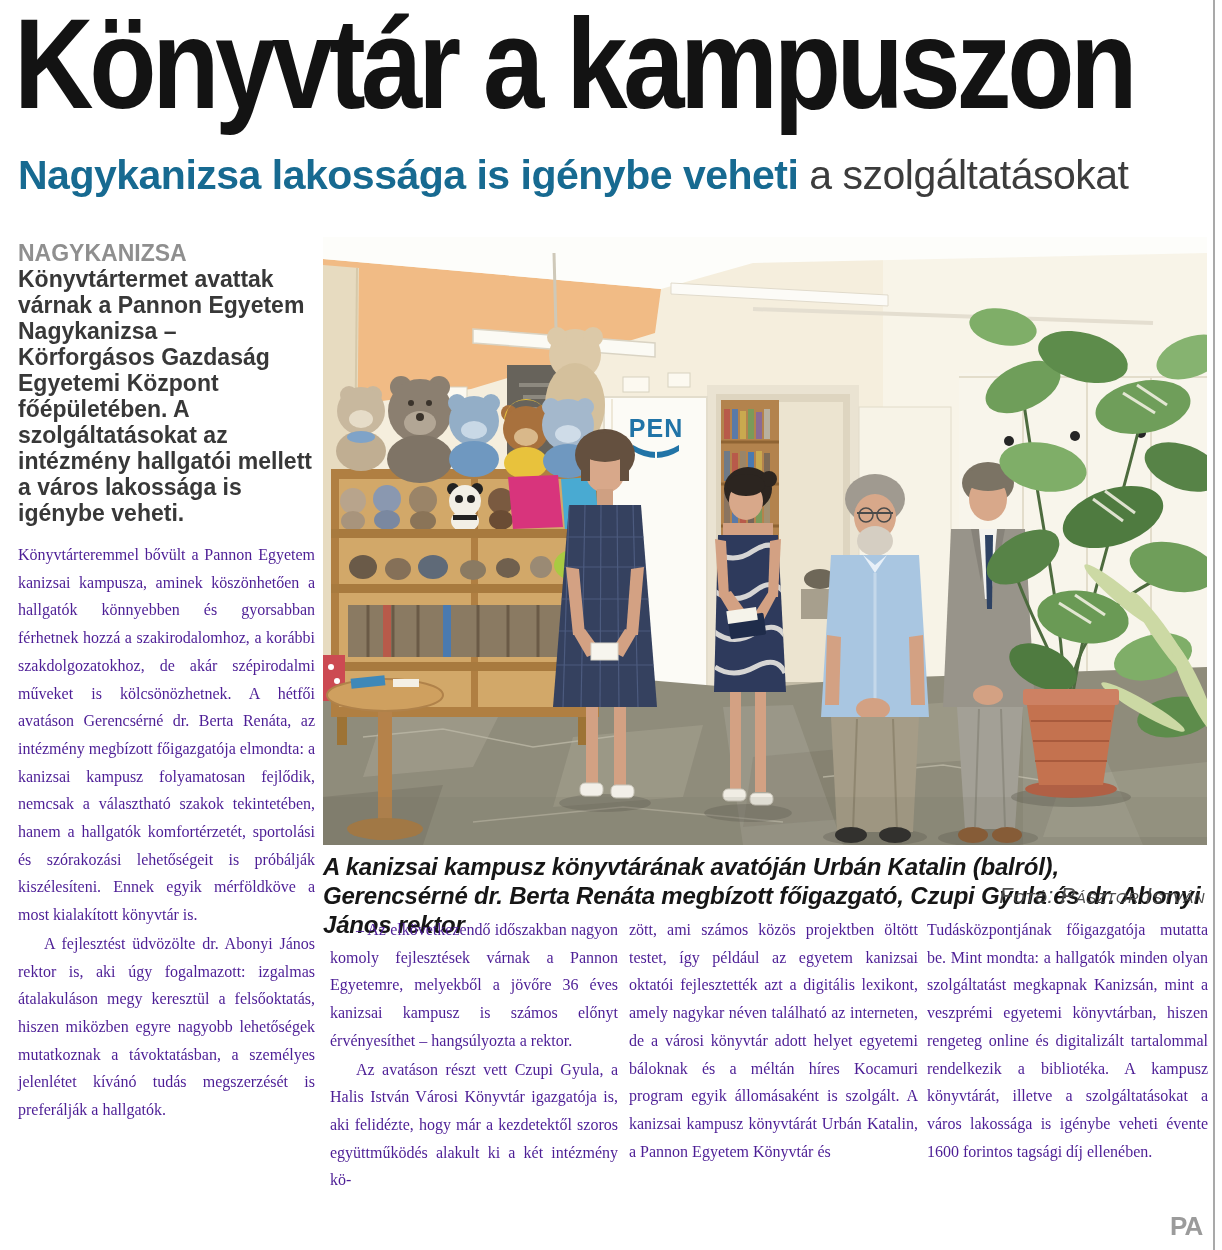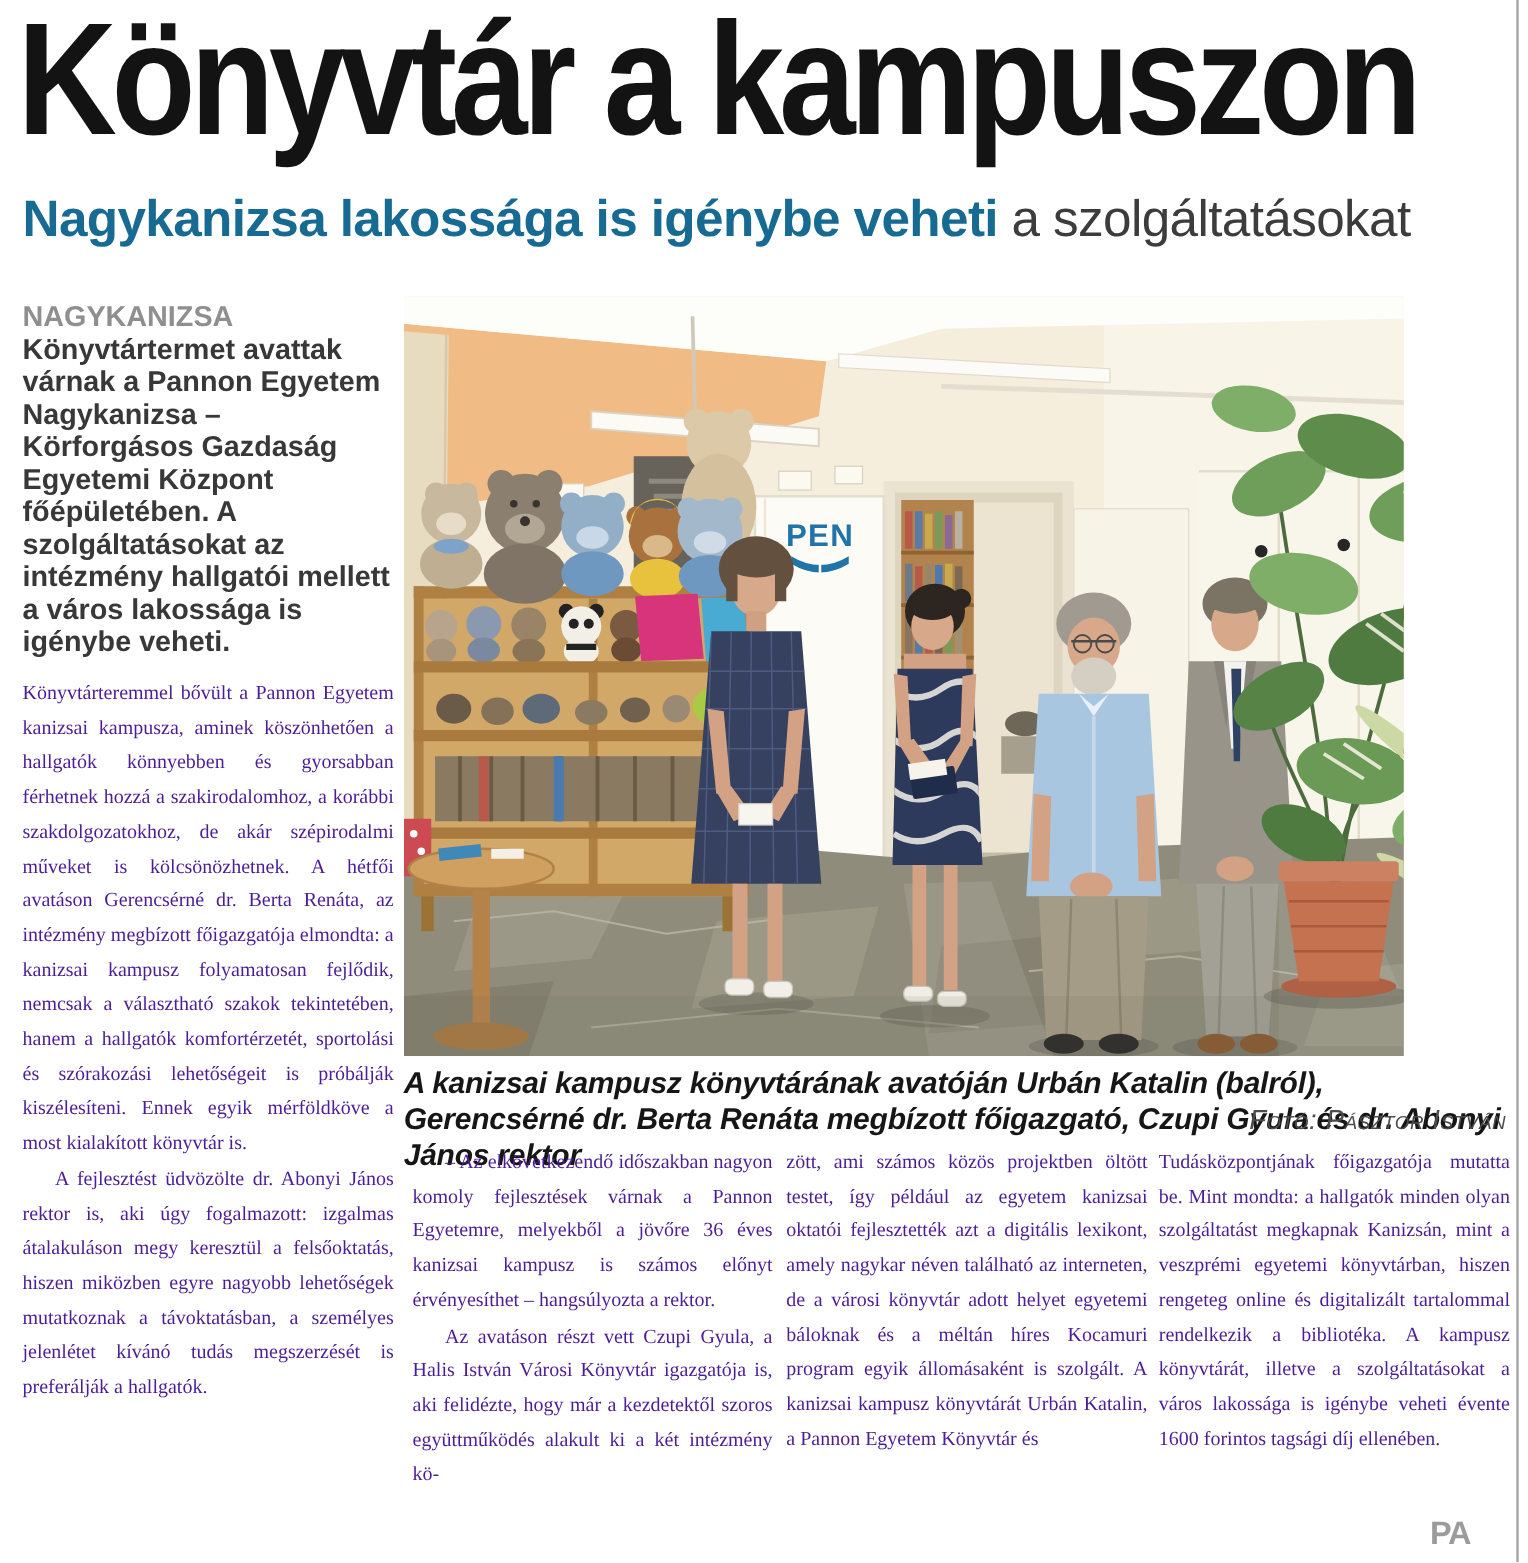--- a/index.html
+++ b/index.html
@@ -23,29 +23,29 @@
   .col3{left:629px;width:289px;}
   .col4{left:927px;width:281px;}
   p{margin:0;}
   .lead{font-size:23px;line-height:26px;font-weight:700;color:#383838;margin-bottom:15px;}
   .loc{color:#8f8f8f;}
   .body{font-family:"Liberation Serif",serif;font-size:16px;line-height:27.7px;
         text-align:justify;color:#4c1d95;}
   .body+.body{margin-top:1px;}
   .indent{text-indent:26px;}
 
-  .photo{position:absolute;left:323px;top:237px;width:800px;height:608px;overflow:hidden;}
+  .photo{position:absolute;left:323px;top:237px;width:884px;height:608px;overflow:hidden;}
   .photo svg{display:block;}
 
   .caption{position:absolute;left:323px;top:852px;width:884px;font-size:24px;line-height:29px;
            font-weight:700;letter-spacing:-.2px;color:#161616;font-style:italic;}
   .credit{position:absolute;right:2px;top:29px;font-weight:400;font-variant:small-caps;
           font-size:22px;color:#4c4c4c;letter-spacing:.5px;}
 
-  .pa{position:absolute;left:1144px;top:1211px;font-size:26px;font-weight:700;color:#9b9b9b;letter-spacing:-1px;}
+  .pa{position:absolute;left:1170px;top:1211px;font-size:26px;font-weight:700;color:#9b9b9b;letter-spacing:-1px;}
 </style>
 </head>
 <body>
 
 <div class="page">
 
   <div class="rule-right"></div>
 
   <h1 class="headline"><span class="hl-inner">Könyvtár a kampuszon</span></h1>
 

